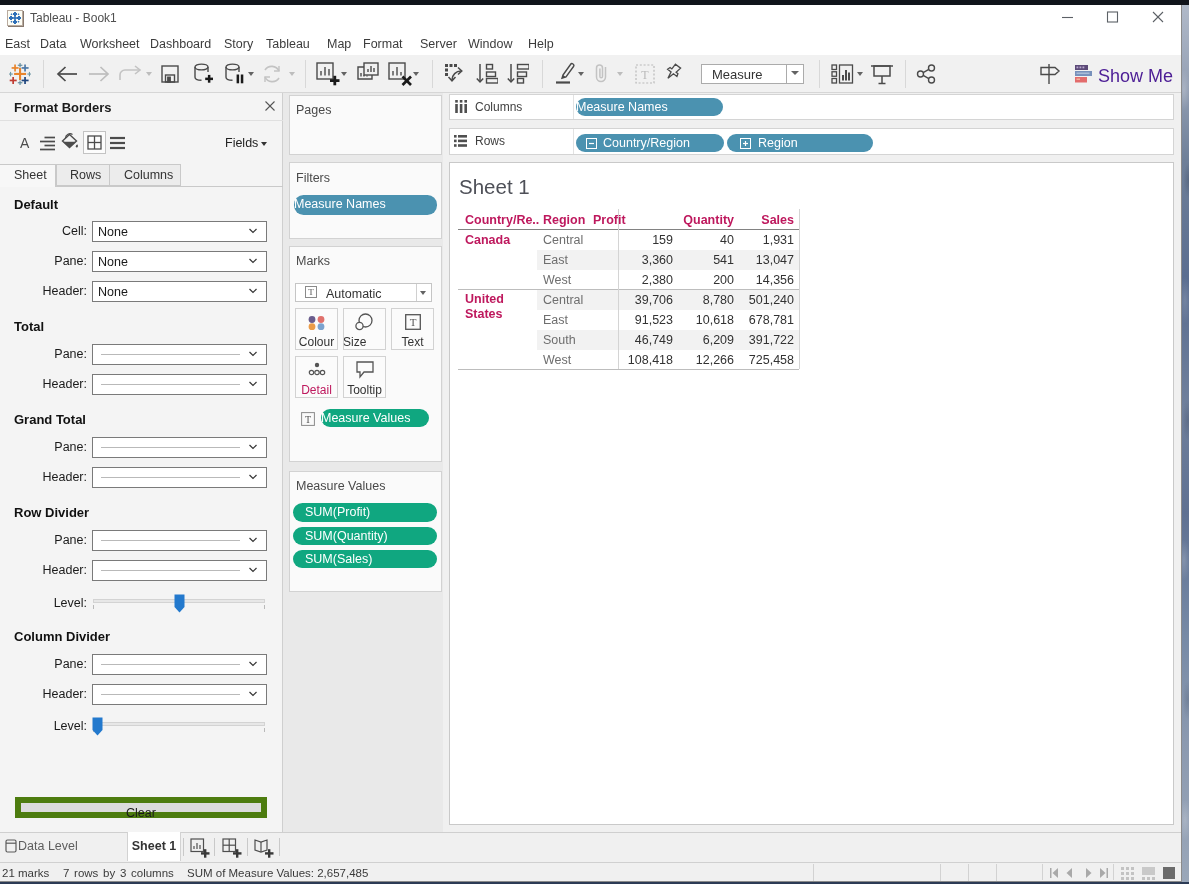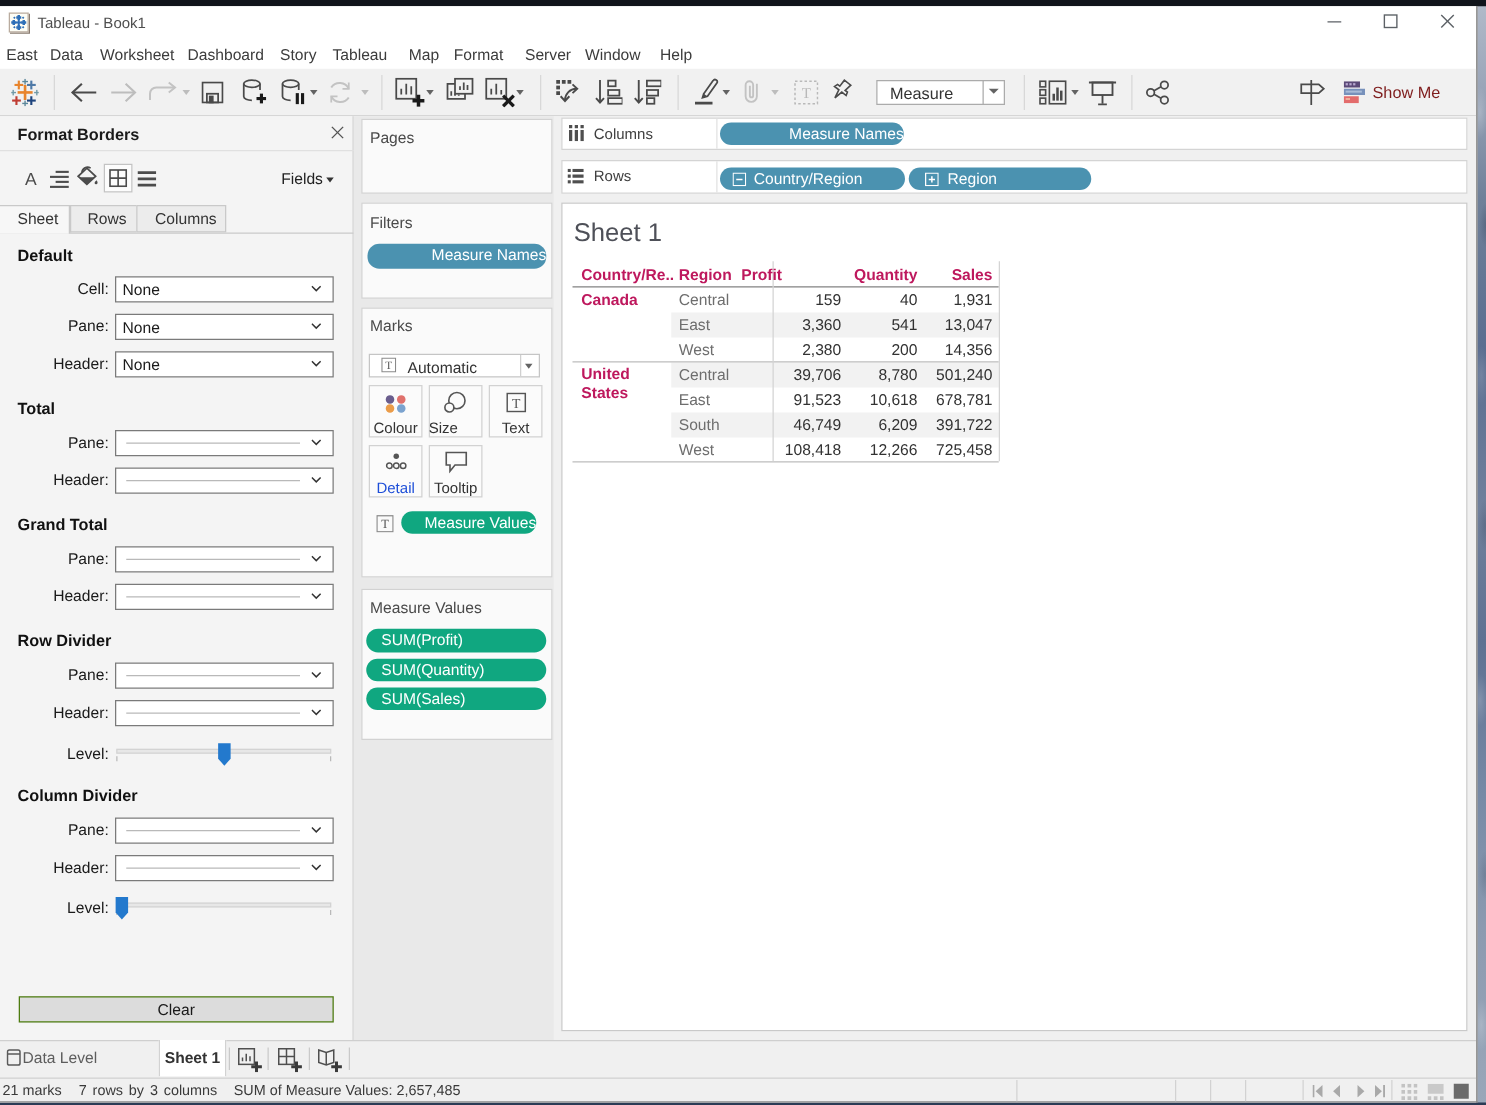--- a/index.html
+++ b/index.html
@@ -34,21 +34,21 @@
   #toolbar { left:0; top:55px; width:1181px; height:38px; background:#f1f1f1; border-bottom:1px solid #d6d6d6; }
   .tsep { top:60px; width:1px; height:28px; background:#d8d8d8; }
   .caret { width:0; height:0; border-left:3.5px solid transparent; border-right:3.5px solid transparent; border-top:4px solid #636363; }
   .caret.dis { border-top-color:#bdbdbd; }
   
   #mainbg { left:0; top:93px; width:1181px; height:739px; background:#f0f0f0; }
   #fmtpanel { left:0; top:93px; width:283px; height:739px; background:#f4f4f4; border-right:1px solid #cfcfcf; }
   #cardcol { left:283px; top:93px; width:160px; height:739px; background:#e9e9e9; }
   .card { background:#fafafa; border:1px solid #d2d2d2; }
   .cardtitle { font-size:12.5px; color:#4a4a4a; }
-  .pill { border-radius:9.5px; color:#fff; font-size:12.5px; text-align:right; }
+  .pill { border-radius:9.5px; color:#fff; font-size:12.5px; text-align:left; }
   .bluepill { background:#4b92b0; }
   .greenpill { background:#10a780; }
   
   .shelfbox { background:#fff; border:1px solid #d4d4d4; }
   .shelflabel { font-size:12px; color:#3f3f3f; }
   
   .dd { left:92px; width:175px; height:21px; background:#fff; border:1px solid #7a7a7a; }
   .dd .ddtxt { position:absolute; left:5px; top:3px; font-size:12.5px; color:#1a1a1a; }
   .dd .chev { position:absolute; right:9px; top:5px; width:8px; height:8px; }
   .dd .lsample { position:absolute; left:8px; right:26px; top:9px; height:1px; background:#b9b9b9; }
@@ -371,21 +371,21 @@
   <svg class="abs" width="17" height="18" viewBox="0 0 17 18" style="left:1075px;top:65px">
     <rect x="0" y="0" width="13" height="5" fill="#5c4a78"></rect>
     <rect x="0" y="6" width="17" height="5" fill="#7791bb"></rect>
     <rect x="0" y="12" width="12" height="5.5" fill="#e36c6c"></rect>
     <rect x="1.5" y="1.5" width="1.8" height="1.8" fill="#b9a9d0"></rect>
       <rect x="4.5" y="1.5" width="1.8" height="1.8" fill="#b9a9d0"></rect>
       <rect x="7.5" y="1.5" width="1.8" height="1.8" fill="#b9a9d0"></rect>
     <rect x="1.5" y="7.5" width="13" height="1.6" fill="#a9bcd8"></rect>
     <rect x="1.5" y="13.5" width="3.5" height="1.4" fill="#f2b8a0"></rect>
   </svg>
-  <div class="abs" style="left:1098px;top:66px;font-size:13px;color:#7f1d1d">Show Me</div>
+  <div class="abs" style="left:1098px;top:66px;font-size:18px;color:#4c1d95">Show Me</div>
 </div>
 
 <div class="abs" id="mainbg"></div>
 <div class="abs" id="fmtpanel"></div>
 <div id="fmt-content">
   <div class="abs" style="left:14px;top:100px;font-size:13px;font-weight:bold;color:#1a1a1a">Format Borders</div>
   <svg class="abs" width="12" height="12" viewBox="0 0 12 12" style="left:264px;top:100px">
     <g stroke="#555" stroke-width="1.1">
         <line x1="1.5" y1="1.5" x2="10.5" y2="10.5"></line>
         <line x1="10.5" y1="1.5" x2="1.5" y2="10.5"></line>
@@ -530,21 +530,21 @@
       </svg>
     </div>
   <div class="abs lbl" style="top:719px">Level:</div>
   <div class="abs track" style="top:722px"></div>
   <div class="abs" style="left:93px;top:728px;width:1px;height:4px;background:#b9b9b9"></div>
   <div class="abs" style="left:264px;top:728px;width:1px;height:4px;background:#b9b9b9"></div>
   <svg class="abs thumb" viewBox="0 0 11 19" style="left:92px;top:717px">
       <path d="M0.5 0.5 h10 v12.5 l-5 5.5 l-5 -5.5 z" fill="#2379cd"></path>
     </svg>
 
-  <div class="abs" style="left:15px;top:797px;width:252px;height:21px;background:#dcdcdc;border:1px solid #4d7c0f;text-align:center;font-size:12.5px;color:#1a1a1a;padding-top:3px">Clear</div>
+  <div class="abs" style="left:15px;top:797px;width:252px;height:21px;background:#dcdcdc;border:6px solid #4d7c0f;text-align:center;font-size:12.5px;color:#1a1a1a;padding-top:3px">Clear</div>
 </div>
 <div class="abs" id="cardcol"></div>
 <div id="cards-content">
 
   <div class="abs card" style="left:289px;top:95px;width:153px;height:60px"></div>
   <div class="abs cardtitle" style="left:296px;top:103px">Pages</div>
 
   <div class="abs card" style="left:289px;top:162px;width:153px;height:77px"></div>
   <div class="abs cardtitle" style="left:296px;top:171px">Filters</div>
   <div class="abs pill bluepill" style="left:294px;top:195px;width:143px;height:19.5px;line-height:19.5px">Measure Names</div>
@@ -584,21 +584,21 @@
     <circle cx="4.5" cy="12.5" r="2.2" fill="none" stroke="#555" stroke-width="1.2"></circle>
     <circle cx="10" cy="12.5" r="2.2" fill="none" stroke="#555" stroke-width="1.2"></circle>
     <circle cx="15.5" cy="12.5" r="2.2" fill="none" stroke="#555" stroke-width="1.2"></circle>
   </svg>
   <svg class="abs" width="20" height="19" viewBox="0 0 20 19" style="left:355px;top:360px">
     <path d="M2 2 h16 v10 h-9 l-4 5 v-5 h-3 z" fill="none" stroke="#555" stroke-width="1.3"></path>
   </svg>
   <div class="abs" style="left:295px;top:335px;width:43px;text-align:center;font-size:12px;color:#333">Colour</div>
   <div class="abs" style="left:343px;top:335px;width:43px;text-align:left;font-size:12px;color:#333">Size</div>
   <div class="abs" style="left:391px;top:335px;width:43px;text-align:center;font-size:12px;color:#333">Text</div>
-  <div class="abs" style="left:295px;top:383px;width:43px;text-align:center;font-size:12px;color:#1d4ed8">Detail</div>
+  <div class="abs" style="left:295px;top:383px;width:43px;text-align:center;font-size:12px;color:#be185d">Detail</div>
   <div class="abs" style="left:343px;top:383px;width:43px;text-align:center;font-size:12px;color:#333">Tooltip</div>
   <svg class="abs" width="14" height="14" viewBox="0 0 14 14" style="left:301px;top:412px">
     <rect x="0.6" y="0.6" width="12.8" height="12.8" fill="none" stroke="#8a8a8a"></rect>
     <text x="7" y="10.5" font-size="10" fill="#555" text-anchor="middle" font-family="Liberation Serif">T</text>
   </svg>
   <div class="abs pill greenpill" style="left:321px;top:409px;width:108px;height:18px;line-height:18px">Measure Values</div>
 
   <div class="abs card" style="left:289px;top:471px;width:153px;height:121px"></div>
   <div class="abs cardtitle" style="left:296px;top:479px">Measure Values</div>
   <div class="abs pill greenpill" style="left:293px;top:503px;width:144px;height:18.5px;line-height:18.5px;text-align:left;padding-left:12px">SUM(Profit)</div>

